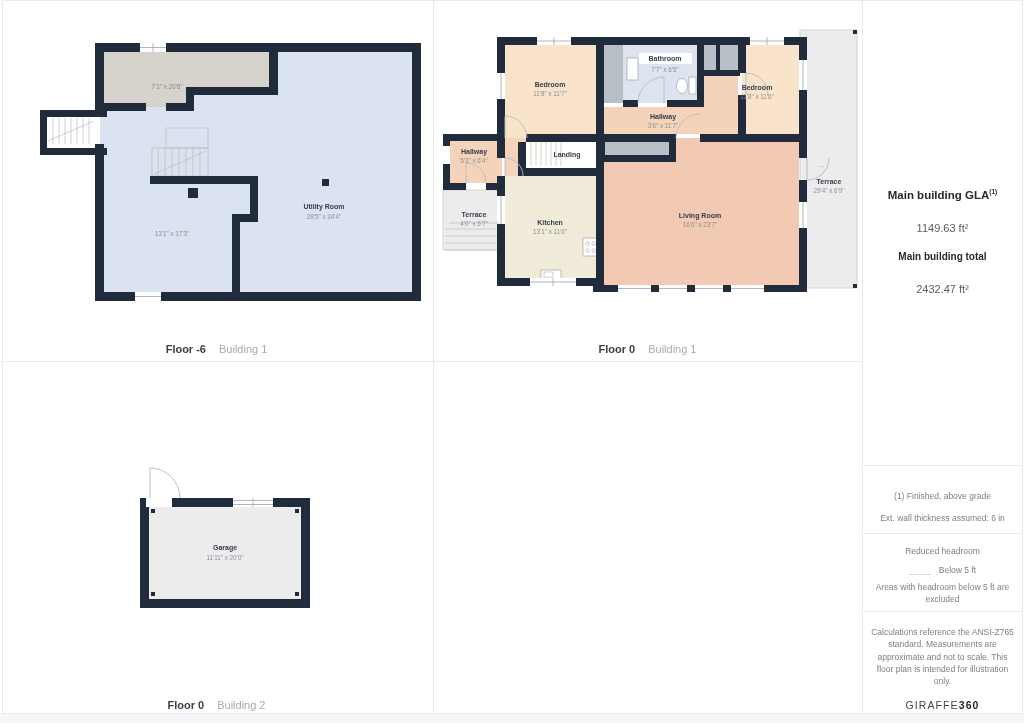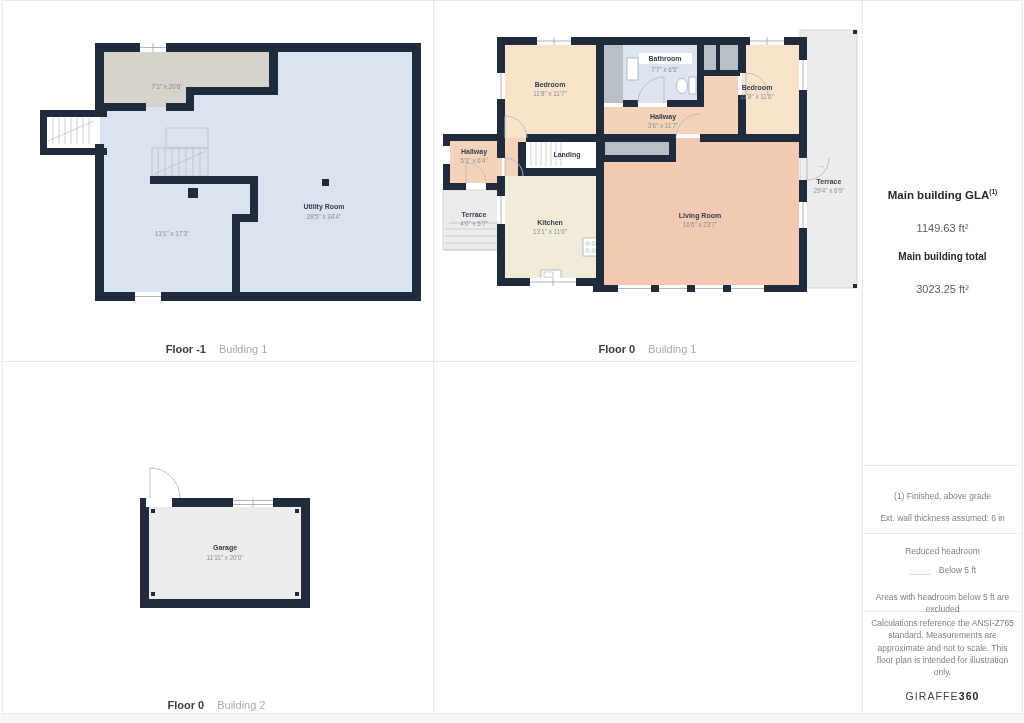--- a/index.html
+++ b/index.html
@@ -27,21 +27,21 @@
   .floor-label .bld{color:#a6abb1;margin-left:13px;text-align:right;}
   .sidebar-stats{position:absolute;left:863px;top:188px;width:159px;text-align:center;}
   .gla-title{font-size:11.5px;font-weight:bold;color:#26292d;}
   .gla-title sup{font-size:6.5px;}
   .gla-value{font-size:11px;color:#5b6065;margin-top:21px;}
   .gla-title2{font-size:10px;font-weight:bold;color:#26292d;margin-top:17px;}
   .sb-sec{position:absolute;left:863px;width:159px;text-align:center;color:#7c8186;font-size:8.5px;}
   .sb-note{margin-top:12px;}
   .legend-row{display:flex;align-items:flex-end;justify-content:center;margin-top:9px;}
   .legend-line{display:inline-block;width:22px;height:0;border-top:1px solid #d8dadc;margin-right:8px;}
-  .sb-par{width:146px;margin:6px auto 0 auto;line-height:1.45;}
+  .sb-par{width:146px;margin:15px auto 0 auto;line-height:1.45;}
   .brand{margin-top:11px;font-size:10.5px;letter-spacing:1.1px;color:#3f444a;}
   .brand .b360{font-weight:bold;color:#1f2225;}
 </style>
 </head>
 <body>
 
 <div class="page">
 
   <div class="frame"></div>
   <div class="bottom-strip"></div>
@@ -249,51 +249,51 @@
       <rect x="151" y="231" width="4" height="4"></rect>
       <rect x="295" y="231" width="4" height="4"></rect>
     </g>
     <g>
       <text class="room-name" x="225" y="189">Garage</text>
       <text class="room-dim" x="225" y="199">11'11" x 20'0"</text>
     </g>
   </svg>
 
   <div class="floor-label" style="left:0;top:341px;width:433px;">
-    <span class="fl">Floor -1</span>
+    <span class="fl">Floor -6</span>
     <span class="bld">Building 1</span>
   </div>
   <div class="floor-label" style="left:433px;top:341px;width:429px;">
     <span class="fl">Floor 0</span>
     <span class="bld">Building 1</span>
   </div>
   <div class="floor-label" style="left:0;top:697px;width:433px;">
     <span class="fl">Floor 0</span>
     <span class="bld">Building 2</span>
   </div>
 
   <div class="sidebar-stats">
     <div class="gla-title"><span>Main building GLA</span><sup>(1)</sup></div>
     <div class="gla-value">1149.63 ft²</div>
     <div class="gla-title2">Main building total</div>
-    <div class="gla-value">3023.25 ft²</div>
+    <div class="gla-value">2432.47 ft²</div>
   </div>
 
   <div class="sb-sec" style="top:479px;">
     <div class="sb-note">(1) Finished, above grade</div>
     <div class="sb-note" style="">Ext. wall thickness assumed: 6 in</div>
   </div>
 
   <div class="sb-sec" style="top:546px;">
     <div>Reduced headroom</div>
     <div class="legend-row">
       <span class="legend-line"></span>
       <span>Below 5 ft</span>
     </div>
-    <div style="width:146px;margin:17px auto 0 auto;line-height:1.4;">Areas with headroom below 5 ft are excluded</div>
+    <div style="width:146px;margin:7px auto 0 auto;line-height:1.4;">Areas with headroom below 5 ft are excluded</div>
   </div>
 
   <div class="sb-sec" style="top:611px;">
     <div class="sb-par">Calculations reference the ANSI-Z765 standard. Measurements are approximate and not to scale. This floor plan is intended for illustration only.</div>
     <div class="brand"><span>GIRAFFE</span><span class="b360">360</span></div>
   </div>
 
 </div>
 
 </body></html>

